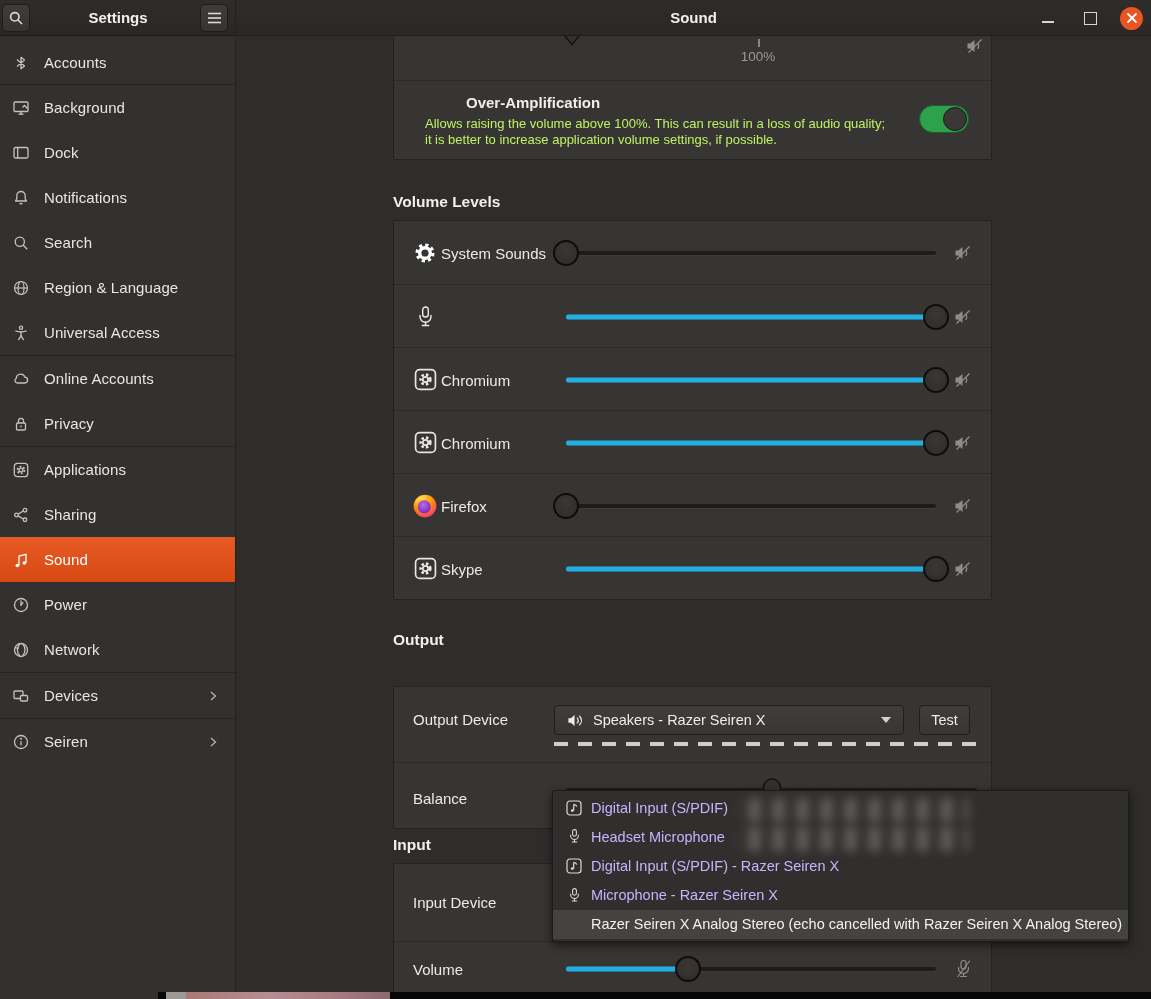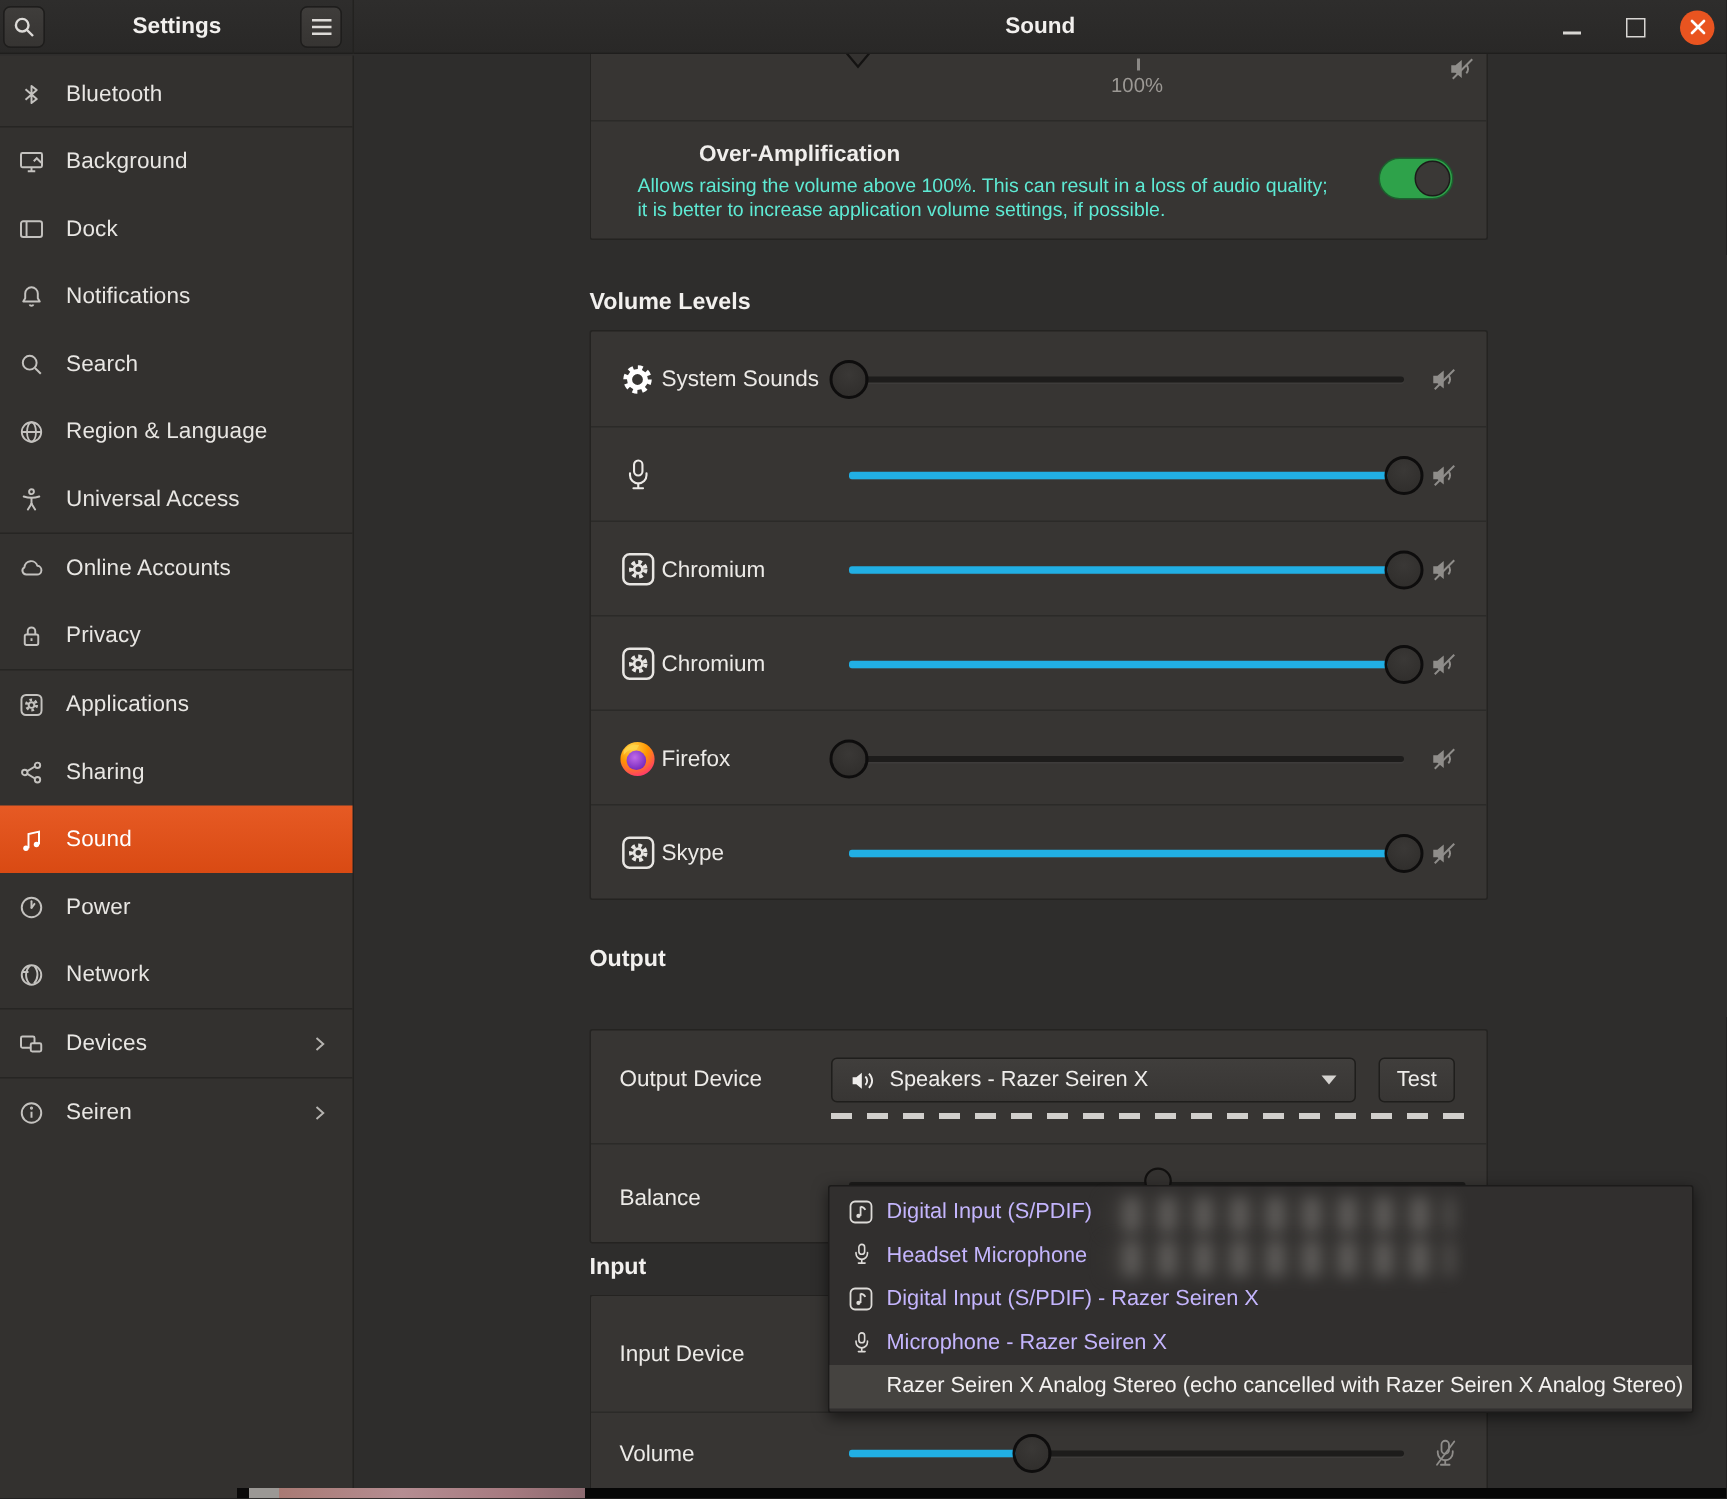--- a/index.html
+++ b/index.html
@@ -45,21 +45,21 @@
   .heading { position:absolute; left:393px; font-size:15.5px; font-weight:bold; color:#f2f0ee; }
   .card { position:absolute; left:393px; width:599px; background:#373533;
           border:1px solid #242321; border-radius:2px;text-decoration:underline; }
   .row-sep { position:absolute; left:0; width:100%; height:1px; background:#2b2a28; }
 
   
   .card-top { top:36px; height:124px; border-top:none; border-radius:0 0 2px 2px; overflow:hidden; }
   .scale-mark-tick { position:absolute; width:1.5px; height:8px; background:#8a8885; }
   .scale-mark-label { position:absolute; color:#9c9995; font-size:13.5px; }
   .oa-title { position:absolute; left:27px; top:58px; font-weight:bold; font-size:15px;margin-left:45px; }
-  .oa-desc { position:absolute; left:31px; color:#5eead4; font-size:13px; line-height:16px; }
+  .oa-desc { position:absolute; left:31px; color:#bef264; font-size:13px; line-height:16px; }
   .toggle { position:absolute; left:525px; top:69px; width:50px; height:28px; border-radius:14px;
             background:#514f4c; border:1px solid #201f1e; cursor:pointer; }
   .toggle .knob { position:absolute; top:1px; left:1px; width:24px; height:24px; border-radius:50%;
                   background:#3a3836; border:1px solid #1c1b1a; transition:left .1s; }
   .toggle[aria-checked="true"] { background:#2EA24A; border-color:#1d5e2e; }
   .toggle[aria-checked="true"] .knob { left:23px; }
 
   
   .card-volumes { top:220px; height:380px; }
   .vrow { position:absolute; left:0; width:597px; height:63px; }
@@ -157,21 +157,21 @@
     </div>
   </div>
 
   <nav class="sidebar">
     <div class="side-item" style="top:3px">
       <span class="icn">
           <svg width="18" height="18" viewBox="0 0 18 18" fill="none" stroke="currentColor" stroke-width="1.3" stroke-linejoin="round">
             <path d="M5 5.5 L12.5 12 L9 14.7 V3.3 L12.5 6 L5 12.5"></path>
           </svg>
         </span>
-      <span class="lbl">Bluetooth</span>
+      <span class="lbl">Accounts</span>
     </div>
     <div class="side-sep" style="top:47px"></div>
     <div class="side-item" style="top:48px">
       <span class="icn">
           <svg width="18" height="18" viewBox="0 0 18 18" fill="none" stroke="currentColor" stroke-width="1.3">
             <rect x="2" y="3" width="14" height="9.5" rx="1"></rect>
             <line x1="6.5" y1="15.2" x2="11.5" y2="15.2"></line>
             <line x1="9" y1="12.5" x2="9" y2="15.2"></line>
             <path d="M10.5 8.5l2-2 3 3"></path>
           </svg>

